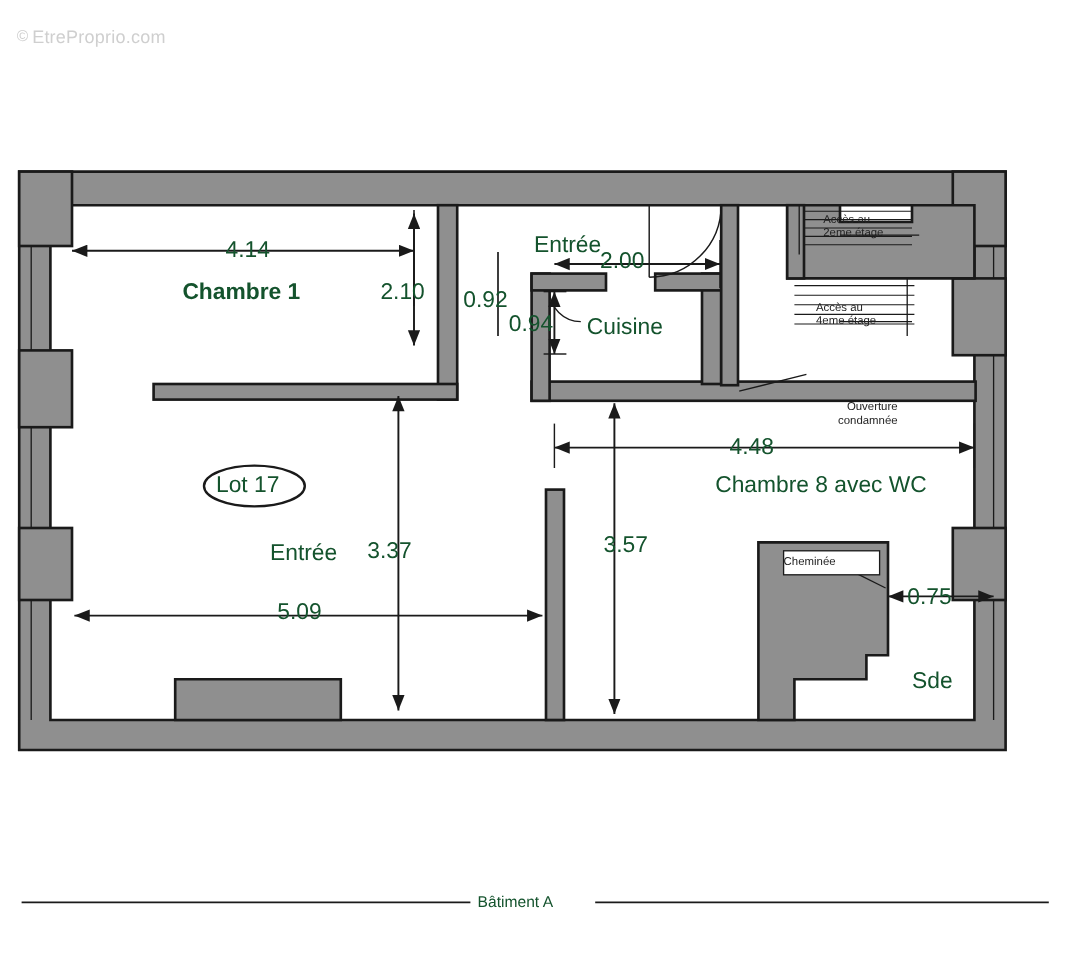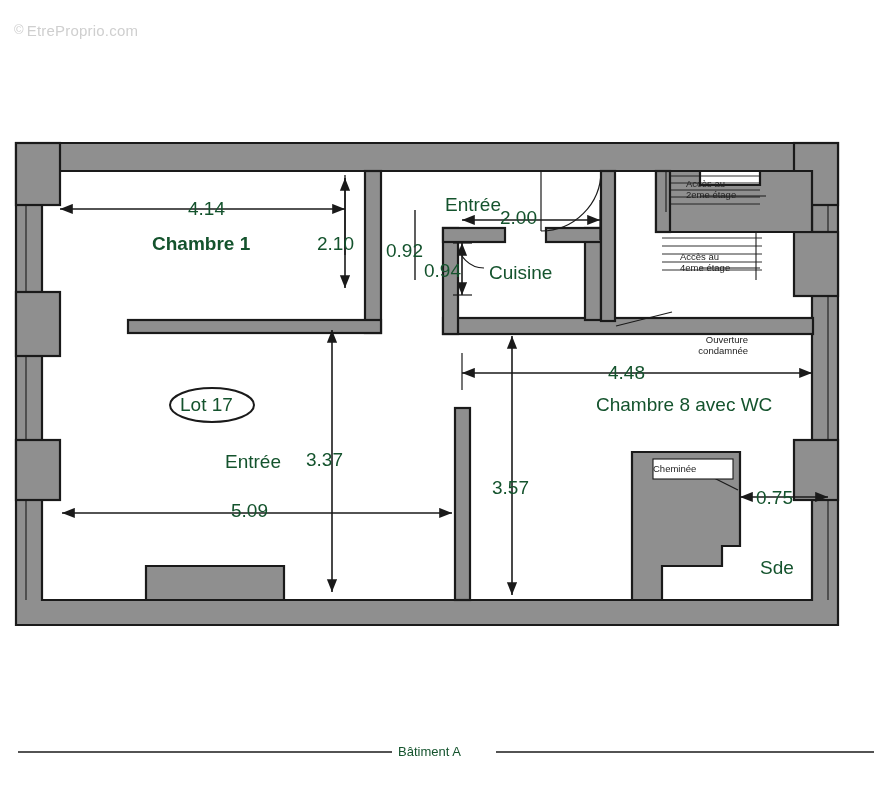--- a/index.html
+++ b/index.html
@@ -201,21 +201,21 @@
 
   <div class="lbl lbl-room" style="left:180px;top:394px;">Lot 17</div>
 
   <div class="lbl lbl-dim" style="left:188px;top:198px;">4.14</div>
   <div class="lbl lbl-dim" style="left:317px;top:233px;">2.10</div>
   <div class="lbl lbl-dim" style="left:386px;top:240px;">0.92</div>
   <div class="lbl lbl-dim" style="left:500px;top:207px;">2.00</div>
   <div class="lbl lbl-dim" style="left:424px;top:260px;">0.94</div>
   <div class="lbl lbl-dim" style="left:608px;top:362px;">4.48</div>
   <div class="lbl lbl-dim" style="left:306px;top:449px;">3.37</div>
-  <div class="lbl lbl-dim" style="left:492px;top:444px;margin-top:33px;">3.57</div>
+  <div class="lbl lbl-dim" style="left:503px;top:444px;">3.57</div>
   <div class="lbl lbl-dim" style="left:231px;top:500px;">5.09</div>
   <div class="lbl lbl-dim" style="left:756px;top:487px;">0.75</div>
 
   <div class="lbl lbl-tiny" style="left:686px;top:178px;width:78px;">
     <div>Accès au</div>
     <div>2eme étage</div>
   </div>
   <div class="lbl lbl-tiny" style="left:680px;top:251px;width:78px;">
     <div>Accès au</div>
     <div>4eme étage</div>

